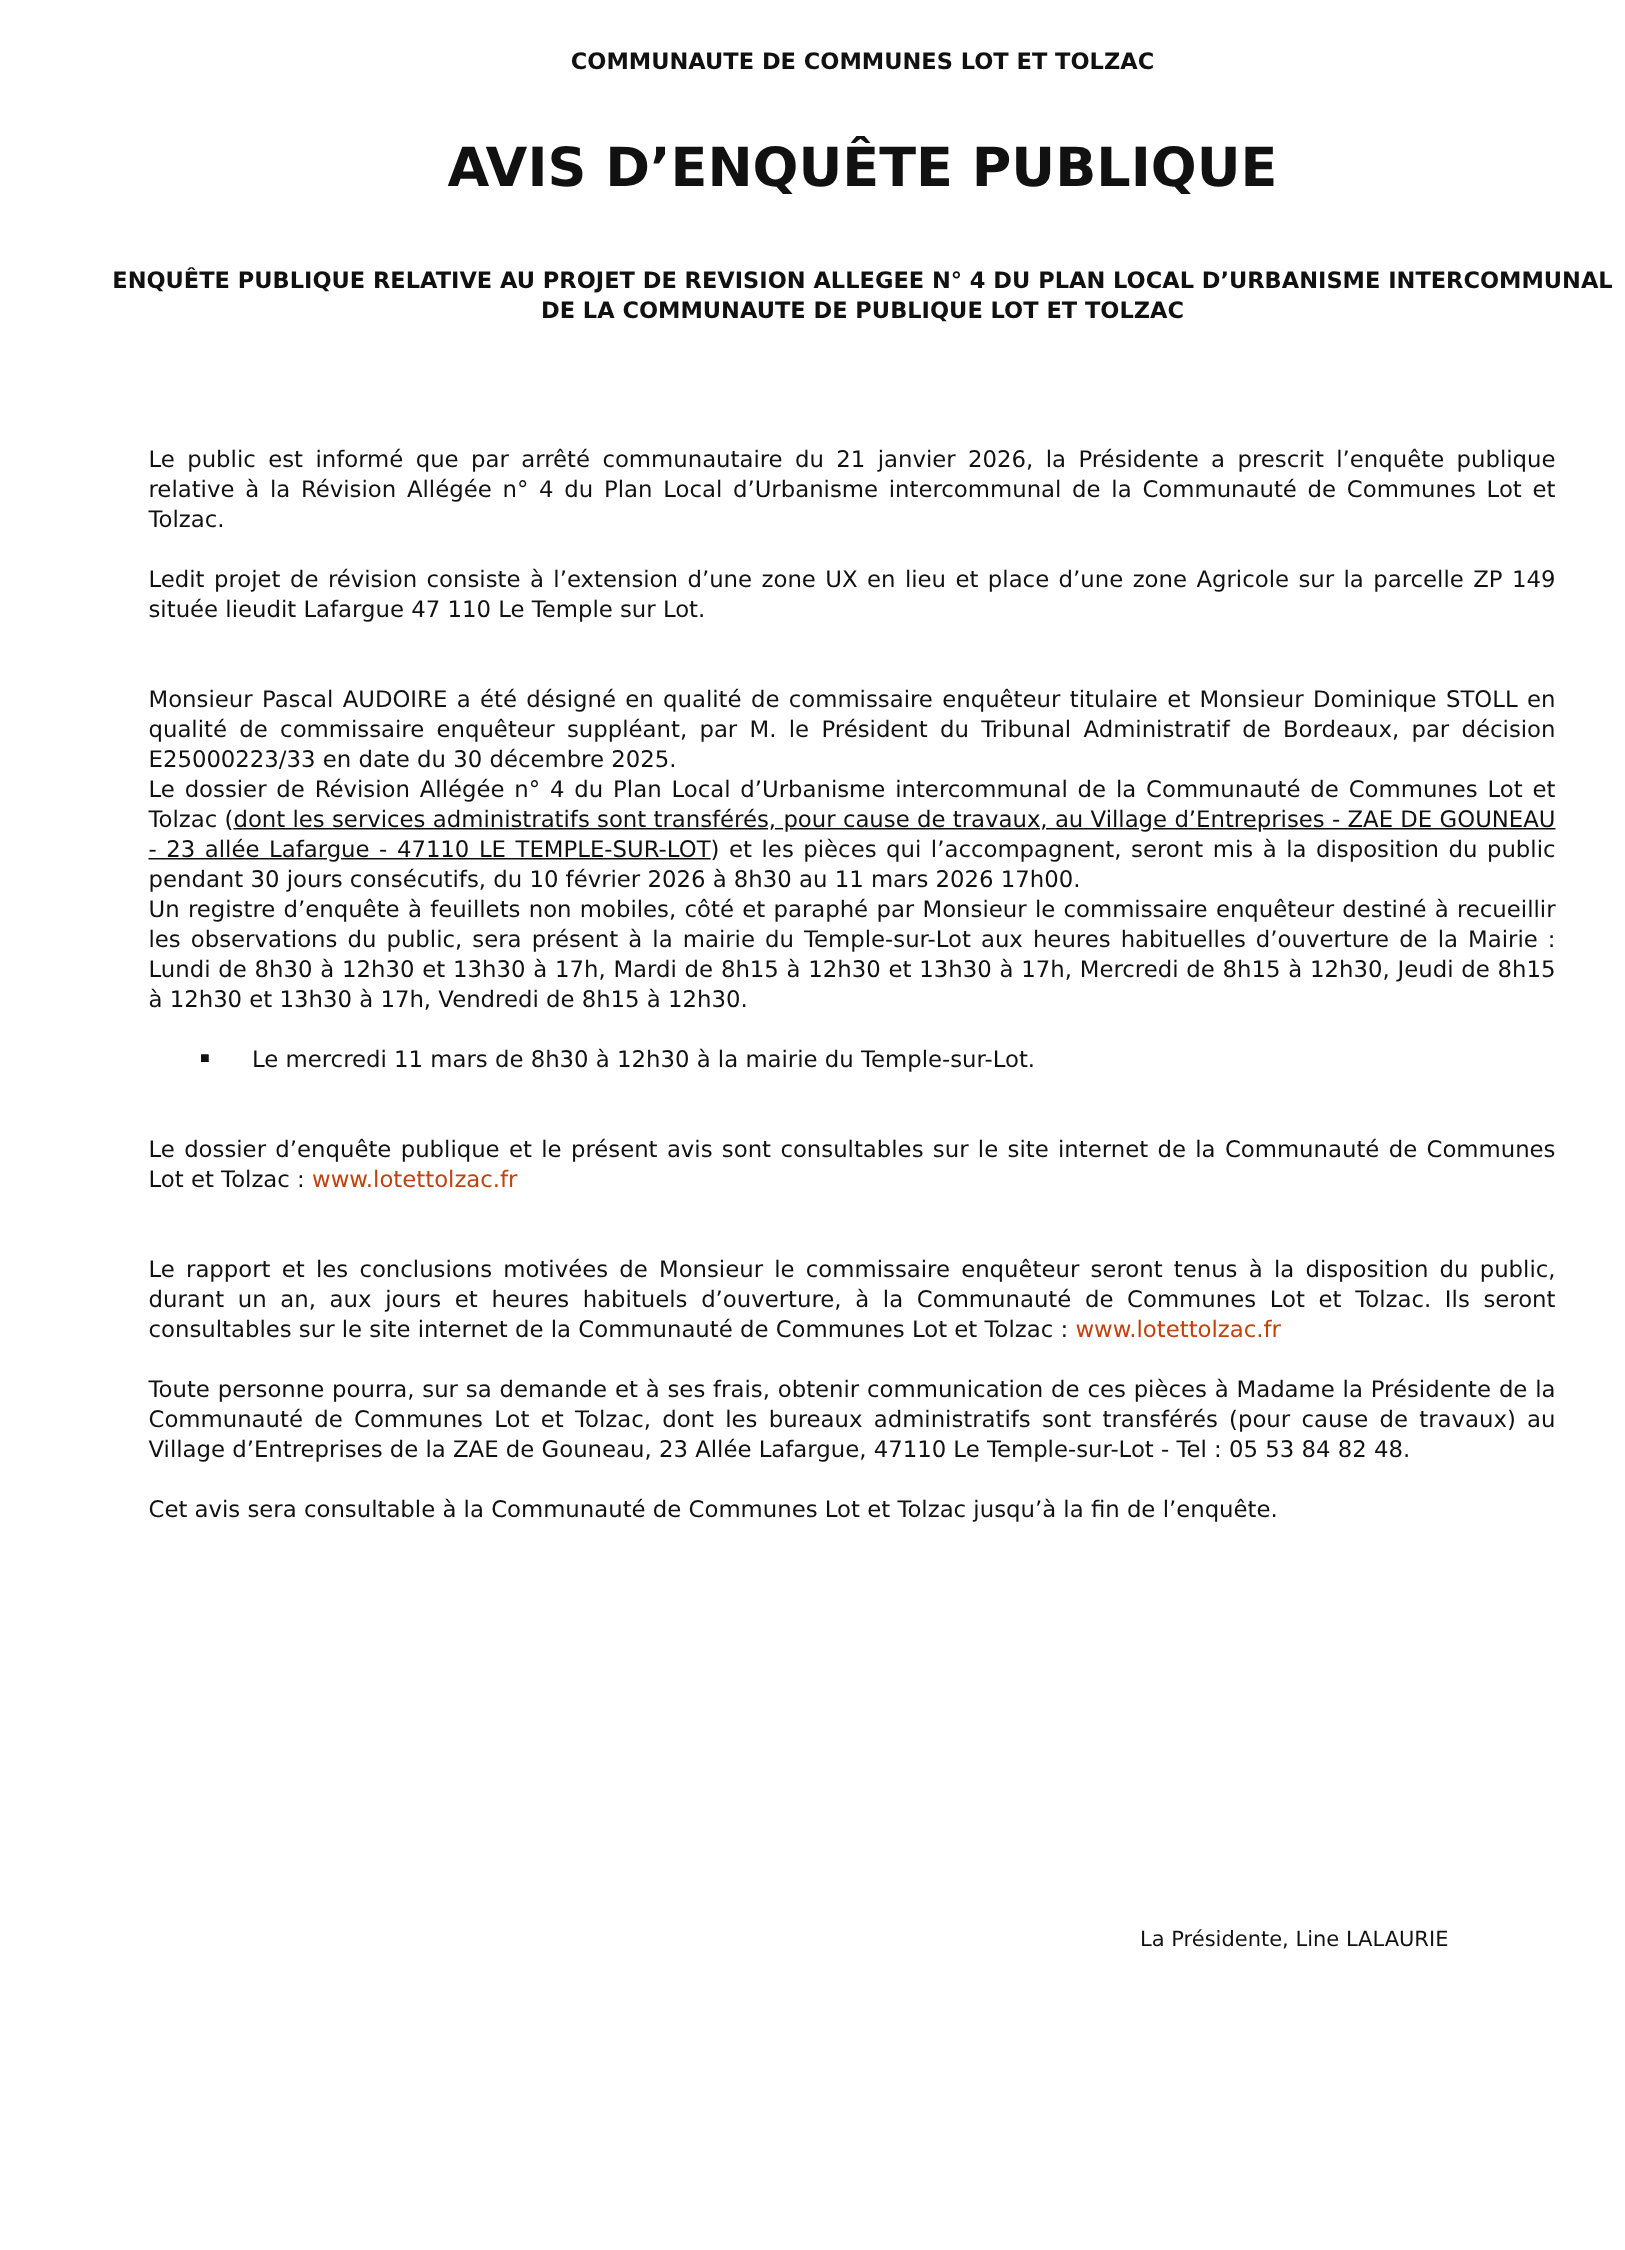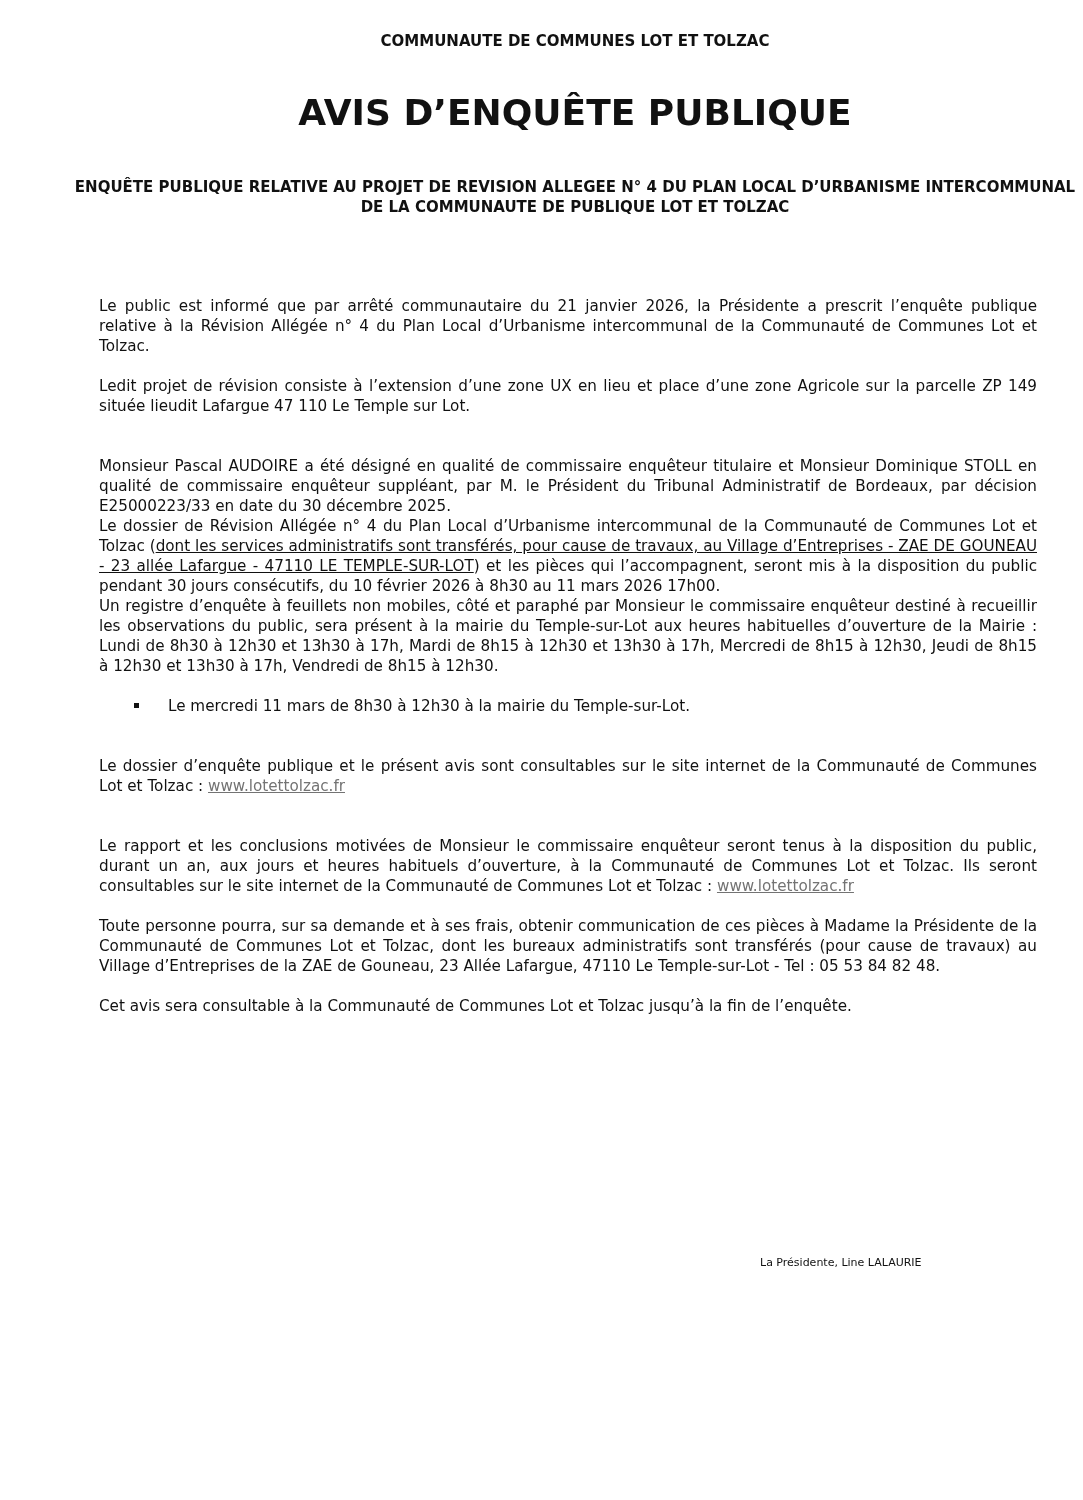--- a/index.html
+++ b/index.html
@@ -20,28 +20,28 @@
     text-align: center; font-weight: bold; font-size: 15px; line-height: 20px;
   }
   .body {
     position: absolute; left: 55px; top: 296px; width: 938px;
     font-size: 15.2px; line-height: 20px; text-align: justify; margin-left: 44px;
   }
   .body p { margin: 0; }
   .gap1 { height: 20px; }
   .gap2 { height: 40px; }
   .underline { text-decoration: underline; }
-  a.link { color: #737373; text-decoration: underline; }
+  a.link { color: #c2410c; }
   ul.slots { list-style: none; margin: 0; padding: 0 0 0 33px; }
   ul.slots li { position: relative; padding-left: 36px; }
   ul.slots li .bullet {
     position: absolute; left: 2px; top: 7px; width: 5px; height: 5px; background: #111;
   }
   .signature {
-    position: absolute; top: 1256px; left: 760px; font-size: 11px;
+    position: absolute; top: 1285px; left: 760px; font-size: 14px;
   }
 </style>
 </head>
 <body>
 
 <div class="org">COMMUNAUTE DE COMMUNES LOT ET TOLZAC</div>
 <div class="title">AVIS D’ENQUÊTE PUBLIQUE</div>
 <div class="subtitle">
   <div>ENQUÊTE PUBLIQUE RELATIVE AU PROJET DE REVISION ALLEGEE N° 4 DU PLAN LOCAL D’URBANISME INTERCOMMUNAL</div>
   <div>DE LA COMMUNAUTE DE PUBLIQUE LOT ET TOLZAC</div>

